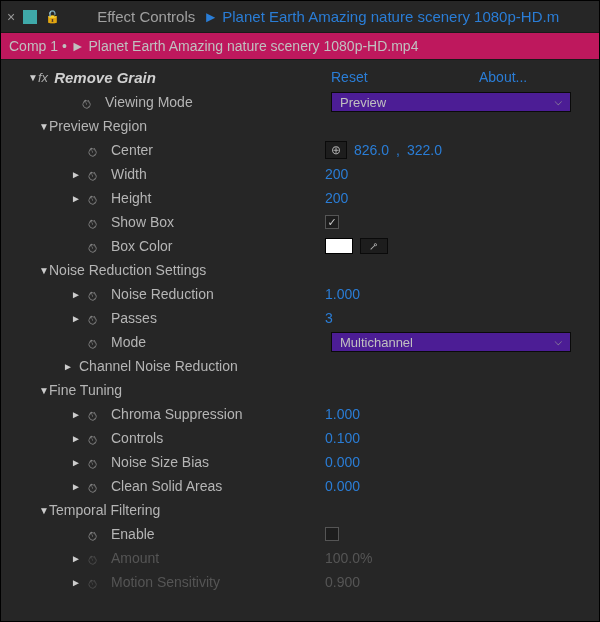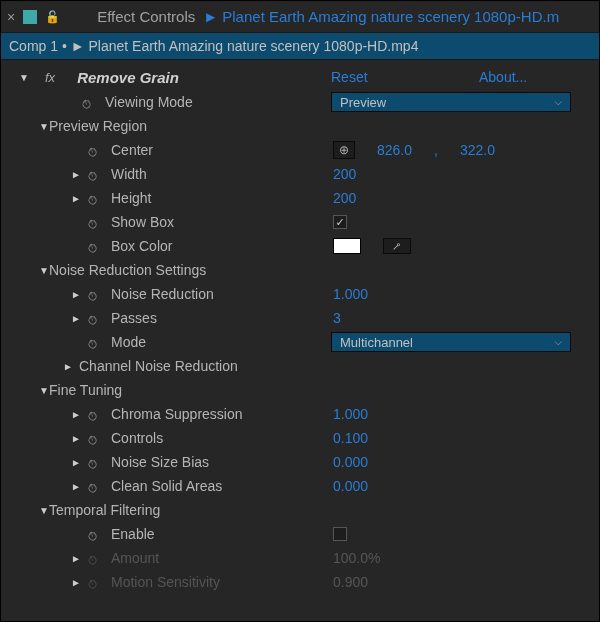--- a/index.html
+++ b/index.html
@@ -6,48 +6,48 @@
 body { background: #262626; color: #a0a0a0; font-size: 13px; width: 600px; height: 622px; overflow: hidden; }
 .panel { background: #262626; border: 1px solid #000; height: 100%; display: flex; flex-direction: column; }
 
 .tab-bar { display: flex; align-items: center; height: 32px; padding: 0 6px; gap: 8px; background: #262626; border-bottom: 1px solid #1a1a1a; }
 .tab-close { color: #999; cursor: pointer; font-size: 14px; }
 .tab-color { width: 14px; height: 14px; background: #3fa9a9; }
 .tab-lock { color: #888; font-size: 12px; }
 .tab-title { color: #a0a0a0; font-size: 15px; margin-left: 29px; }
 .tab-path { color: #2a7dd6; font-size: 15px; }
 
-.breadcrumb { padding: 5px 8px; font-size: 14px; background: #0c4a6e; color: #c0c0c0; border-bottom: 1px solid #1a1a1a; }
+.breadcrumb { padding: 5px 8px; font-size: 14px; background: #be185d; color: #c0c0c0; border-bottom: 1px solid #1a1a1a; }
 
 .props { flex: 1; overflow-y: auto; padding: 4px 0 12px 0; }
 .tri { display: inline-block; width: 10px; text-align: center; color: #ccc; font-size: 10px; user-select: none; }
 .tri.down::before { content: "▼"; }
 .tri.right::before { content: "►"; }
 .sw { display: inline-block; width: 12px; height: 12px; transform: rotate(-20deg); }
 .sw::before { content: "⏱"; font-size: 12px; color: #999; }
 .fx { display: inline-flex; align-items: center; gap: 4px; font-style: italic; color: #aaa; font-size: 13px; }
 .fx-label { font-style: italic; }
 .label { color: #b5b5b5; font-size: 14px; margin-left: 6px; }
 .label.bold { font-weight: bold; color: #d0d0d0; font-style: italic; font-size: 15px; }
 .group-label { color: #b5b5b5; font-size: 14px; }
 .value-link { color: #2a7dd6; font-size: 14px; cursor: pointer; }
-.value-cell { position: absolute; left: 332px; display: flex; align-items: center; gap: 22px; }
+.value-cell { position: absolute; left: 324px; display: flex; align-items: center; gap: 7px; }
 .reset-link { position: absolute; left: 330px; color: #2a7dd6; font-size: 14px; cursor: pointer; }
 .about-link { position: absolute; left: 478px; color: #2a7dd6; font-size: 14px; cursor: pointer; }
 
-.eff-header { position: relative; display: flex; align-items: center; height: 26px; padding-left: 18px; gap: 16px; }
+.eff-header { position: relative; display: flex; align-items: center; height: 26px; padding-left: 27px; gap: 0; }
 .prop-row { position: relative; display: flex; align-items: center; height: 24px; }
 .prop-row.l1 { padding-left: 64px; }
 .prop-row.l2 { padding-left: 70px; }
 .prop-row .pre { display: flex; align-items: center; gap: 6px; width: 260px; }
 .group-row { position: relative; display: flex; align-items: center; height: 24px; }
 .group-row.l1 { padding-left: 38px; text-align: right; }
 .group-row.l2 { padding-left: 62px; }
 
-.dropdown { position: absolute; left: 330px; width: 240px; height: 20px; background: #0c4a6e; border: 1px solid #0a0a0a; display: flex; align-items: center; justify-content: space-between; padding: 0 8px; color: #c0c0c0; font-size: 13px; cursor: pointer; }
+.dropdown { position: absolute; left: 330px; width: 240px; height: 20px; background: #4c1d95; border: 1px solid #0a0a0a; display: flex; align-items: center; justify-content: space-between; padding: 0 8px; color: #c0c0c0; font-size: 13px; cursor: pointer; }
 .dropdown .chev { font-size: 10px; color: #999; }
 
 .target-btn { width: 22px; height: 18px; background: #1d1d1d; border: 1px solid #0a0a0a; display: flex; align-items: center; justify-content: center; cursor: pointer; }
 .target-btn::before { content: "⊕"; color: #aaa; font-size: 12px; }
 
 .checkbox { width: 14px; height: 14px; background: #1d1d1d; border: 1px solid #555; display: flex; align-items: center; justify-content: center; cursor: pointer; }
 .checkbox.checked::before { content: "✓"; color: #ccc; font-size: 11px; line-height: 1; }
 
 .color-swatch { width: 28px; height: 16px; background: #fff; border: 1px solid #000; cursor: pointer; }
 .eyedrop { width: 28px; height: 16px; background: #1d1d1d; border: 1px solid #0a0a0a; display: flex; align-items: center; justify-content: center; cursor: pointer; }

